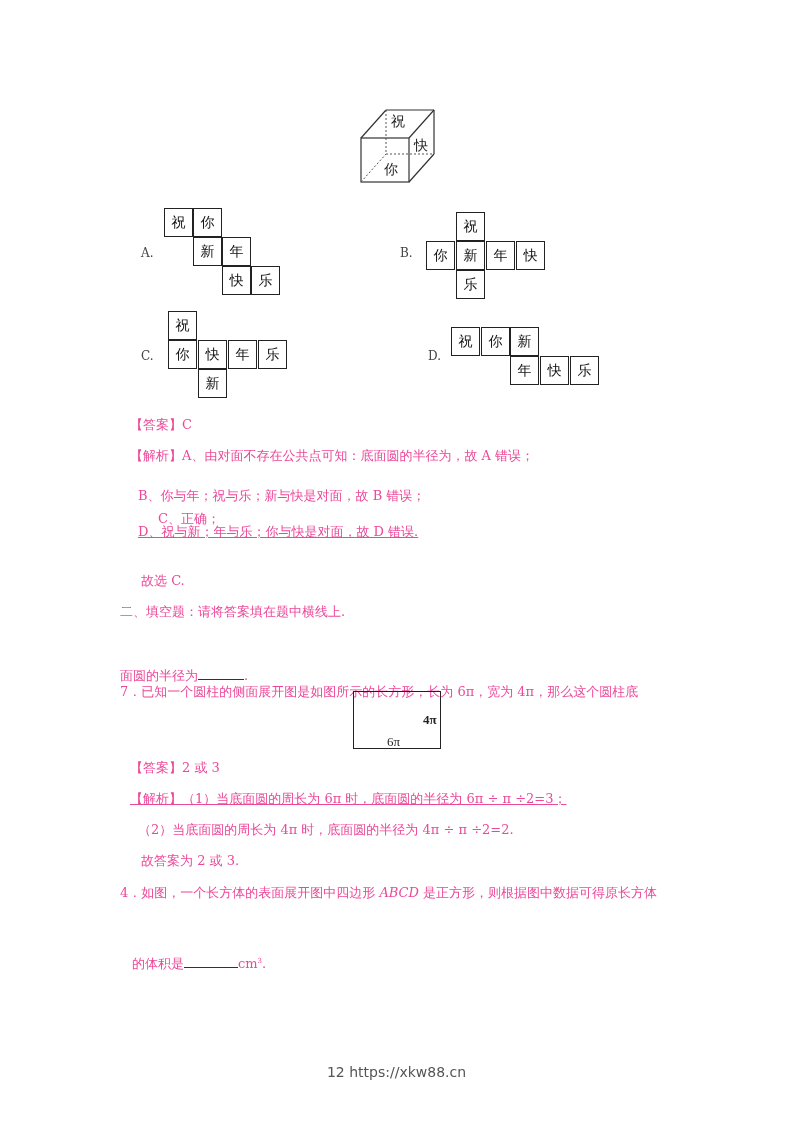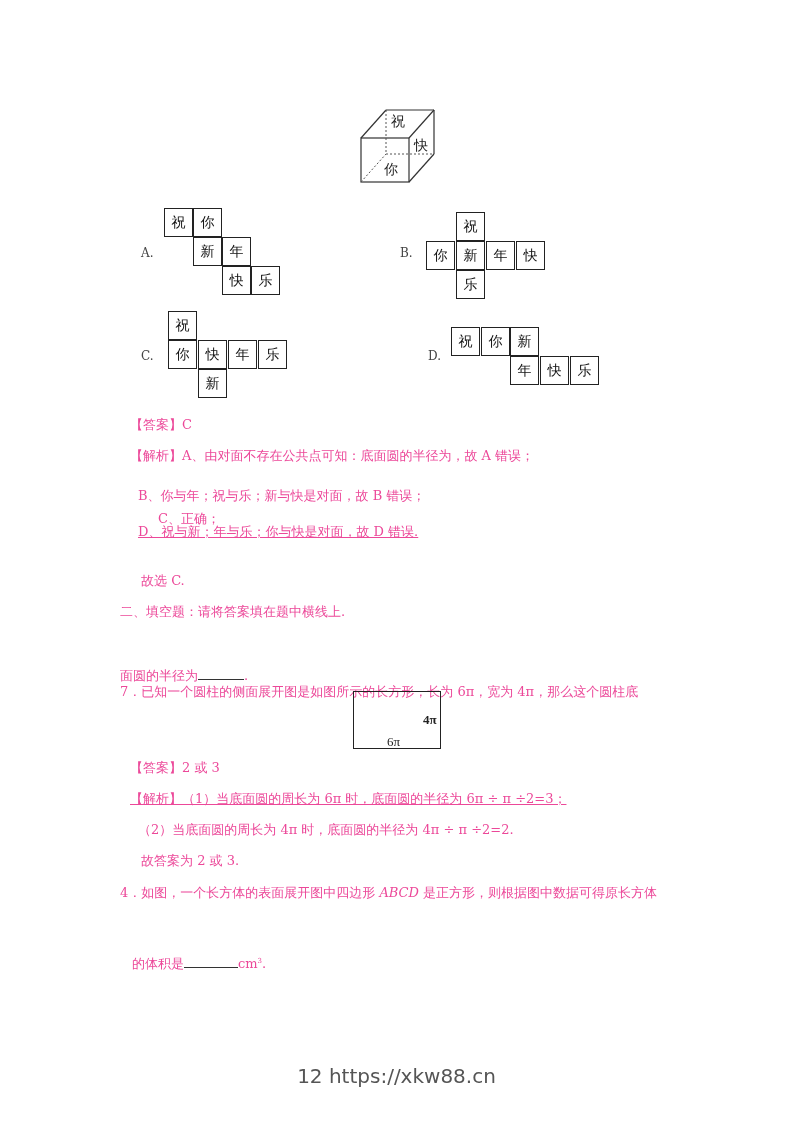--- a/index.html
+++ b/index.html
@@ -6,21 +6,21 @@
   body { width:793px; height:1122px; position:relative; overflow:hidden;
          font-family:"DejaVu Serif","Liberation Serif",serif; color:#222; }
   .abs { position:absolute; }
   .line { position:absolute; font-size:13px; line-height:16px; white-space:nowrap; color:#ec4899; }
   .cell { position:absolute; width:29px; height:29px; box-sizing:border-box;
           border:1px solid #222; font-family:"DejaVu Sans","Liberation Sans",sans-serif;
           font-size:14px; line-height:27px; text-align:center; color:#111; background:#fff; }
   .optlabel { position:absolute; font-size:12px; color:#444; }
   .blank { display:inline-block; border-bottom:1px solid #333; height:12px; vertical-align:baseline; }
   .footer { position:absolute; left:0; width:793px; top:1064px; text-align:center;
-            font-family:"DejaVu Sans","Liberation Sans",sans-serif; font-size:20px; color:#555; }
+            font-family:"DejaVu Sans","Liberation Sans",sans-serif; font-size:14px; color:#555; }
   .rect7 { position:absolute; left:353px; top:691px; width:88px; height:58px;
            border:1px solid #222; box-sizing:border-box; }
   .rectlbl { position:absolute; font-family:"Liberation Serif","DejaVu Serif",serif; font-size:13px; color:#222; }
   sup { font-size:7px; }
   i.it { font-style:italic; }
 </style>
 </head>
 <body>
 
 <svg class="abs" style="left:355px;top:104px;" width="85" height="85" viewBox="355 104 85 85">

